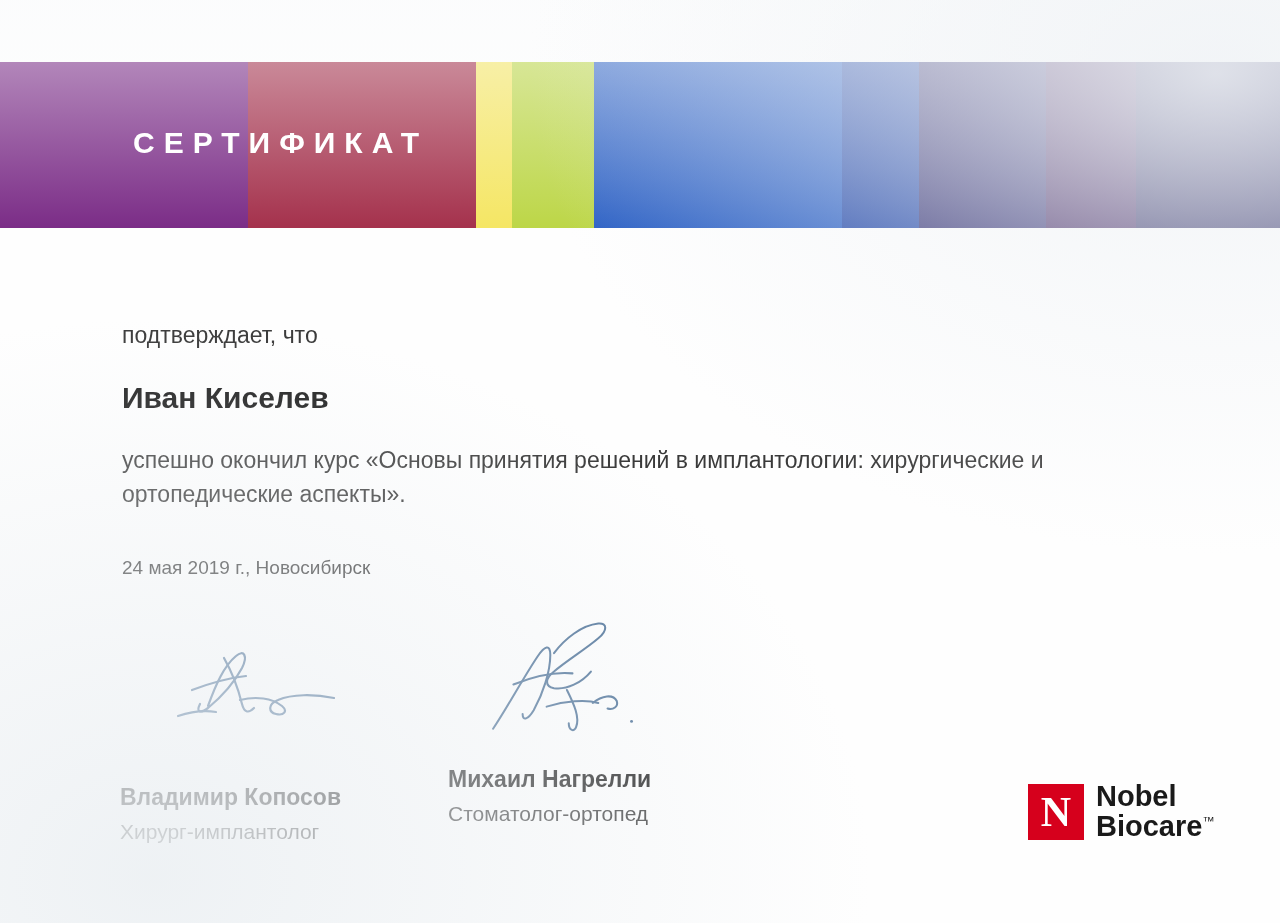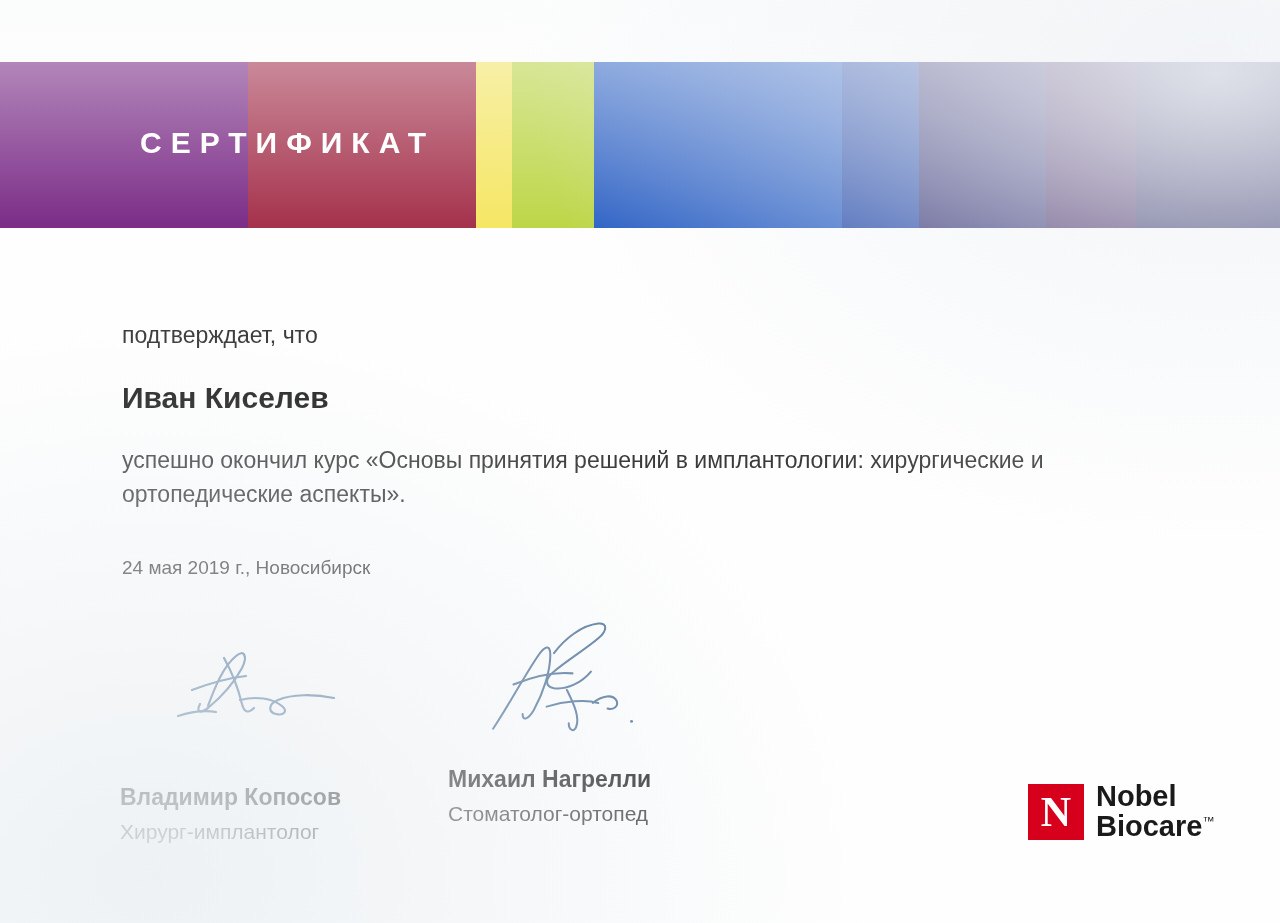--- a/index.html
+++ b/index.html
@@ -26,21 +26,21 @@
     left: 0;
     top: 62px;
     width: 1280px;
     height: 166px;
     display: flex;
     overflow: hidden;
   }
   .band .seg { height: 100%; }
   .band-title {
     position: absolute;
-    left: 140px;
+    left: 133px;
     top: 126px;
     font-size: 30px;
     font-weight: bold;
     letter-spacing: 9px;
     color: #ffffff;
     white-space: nowrap;
     z-index: 3;
   }
   
   .paper-tint {

